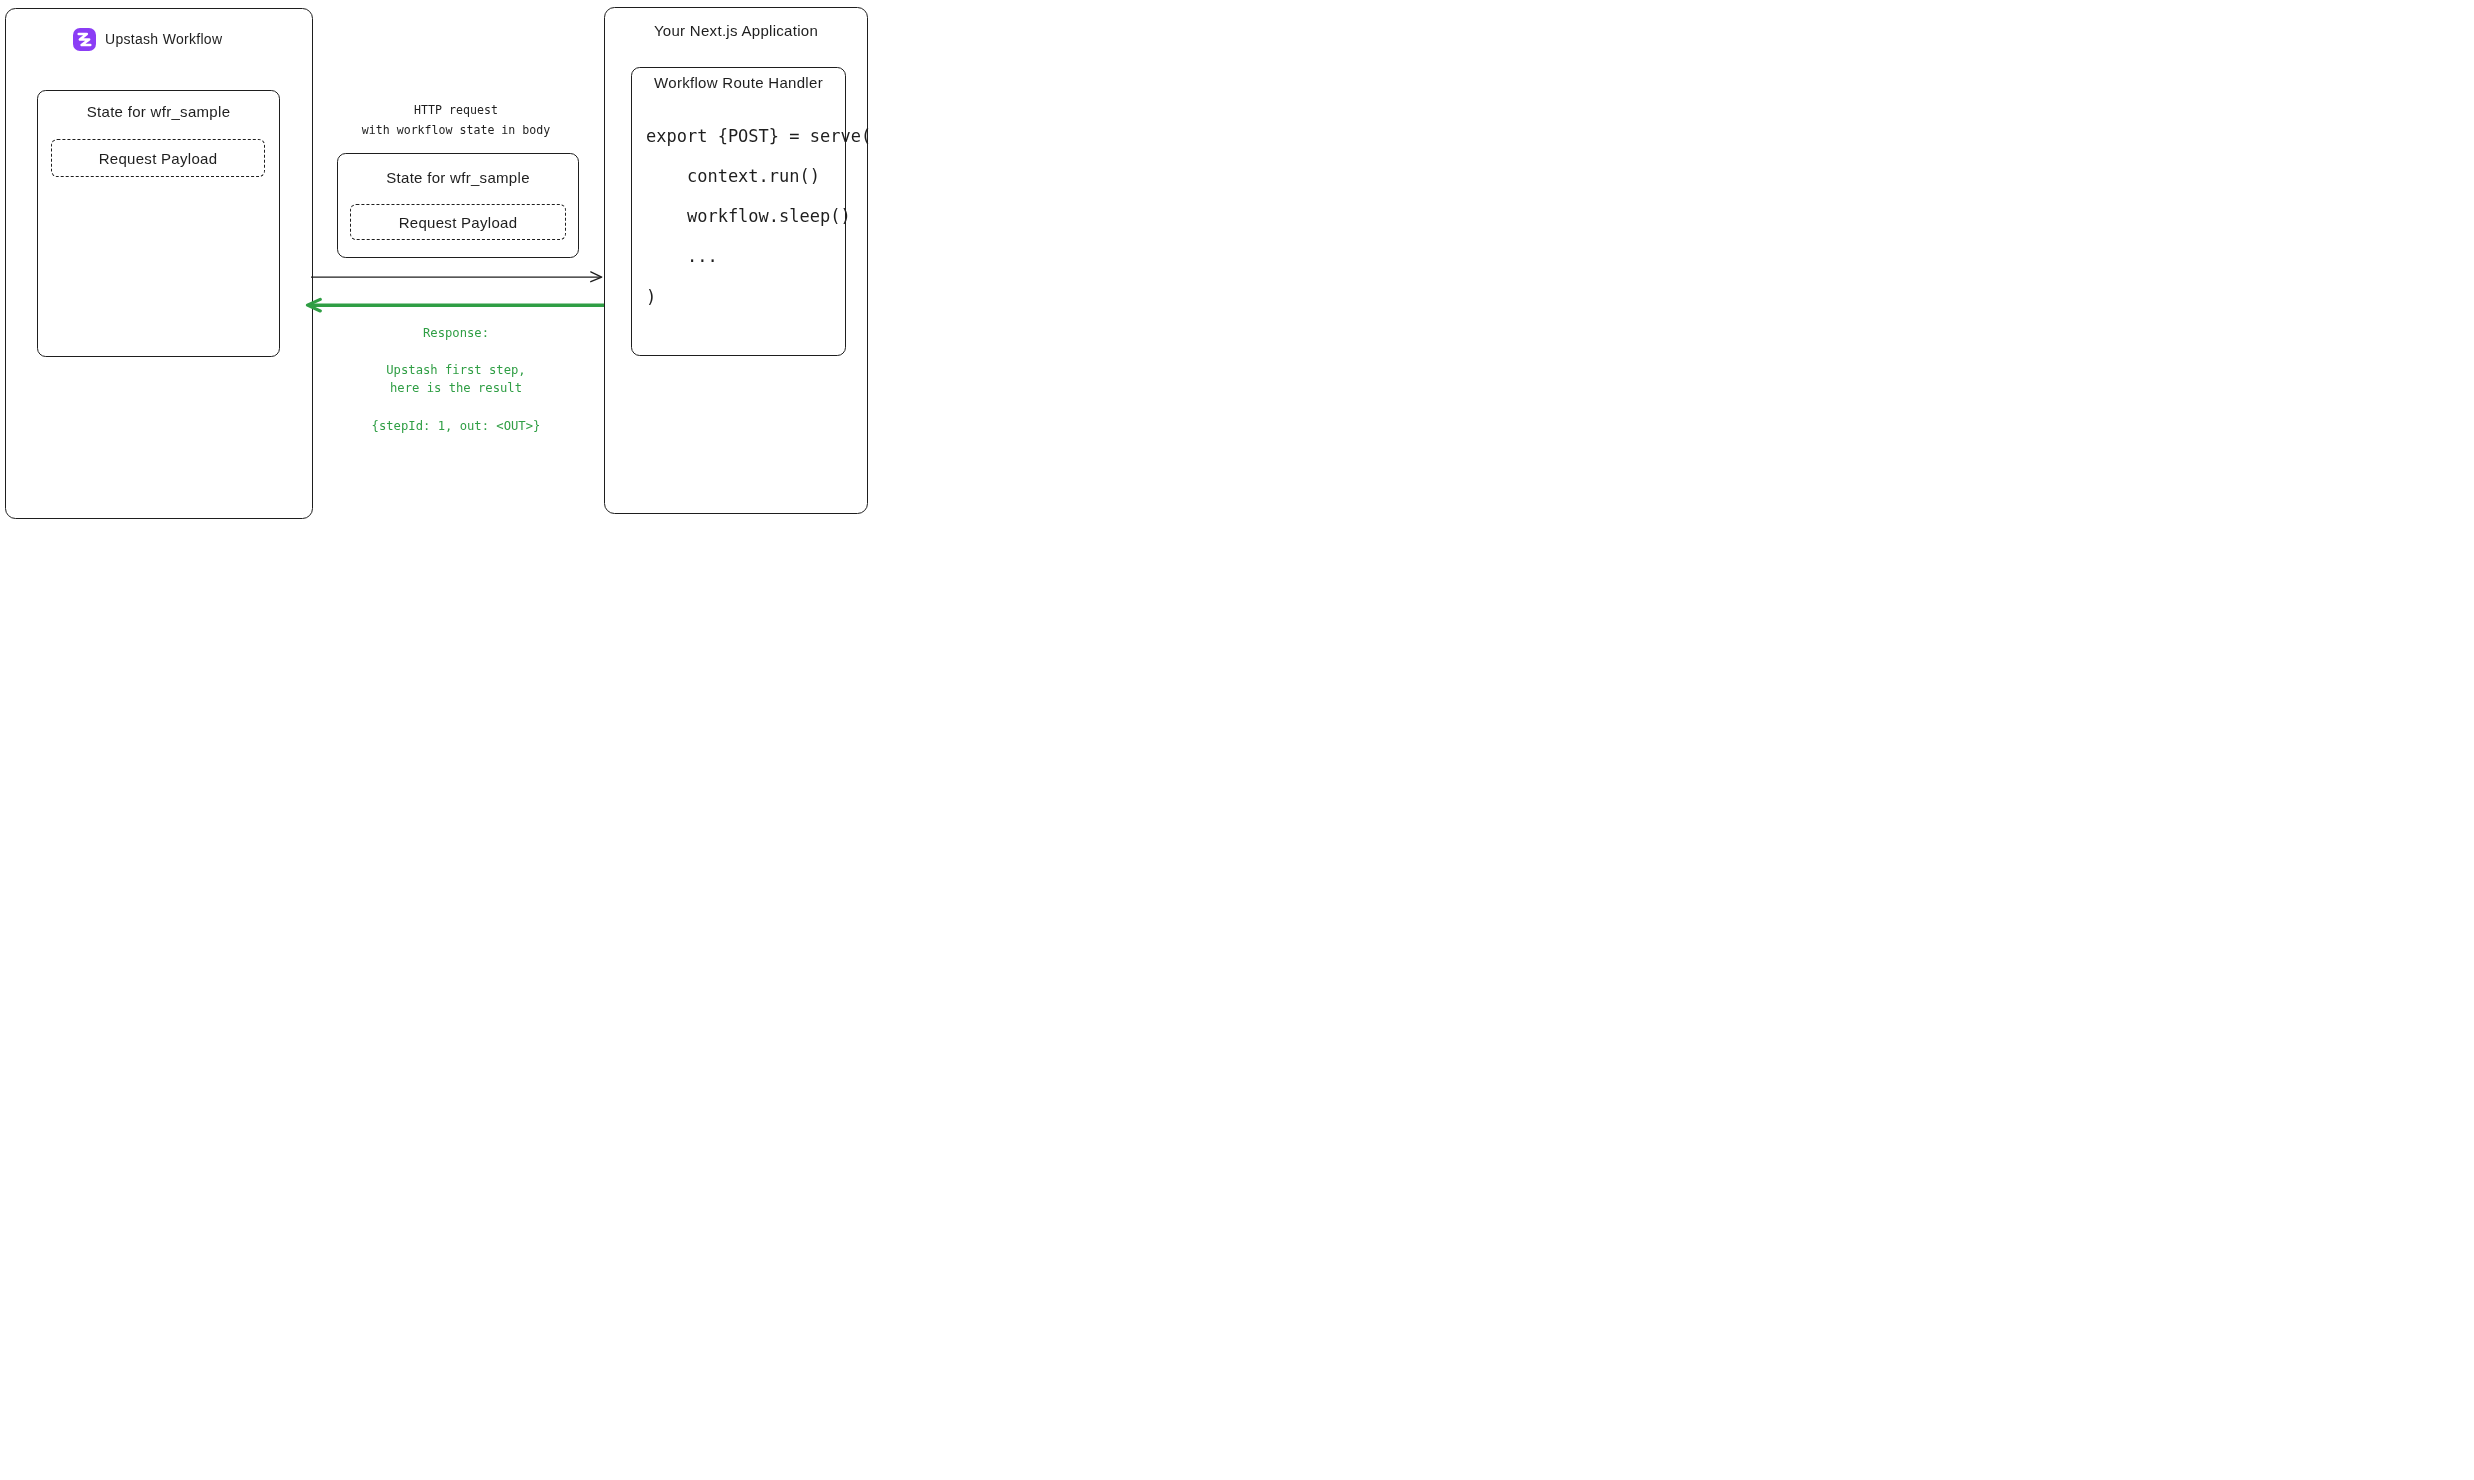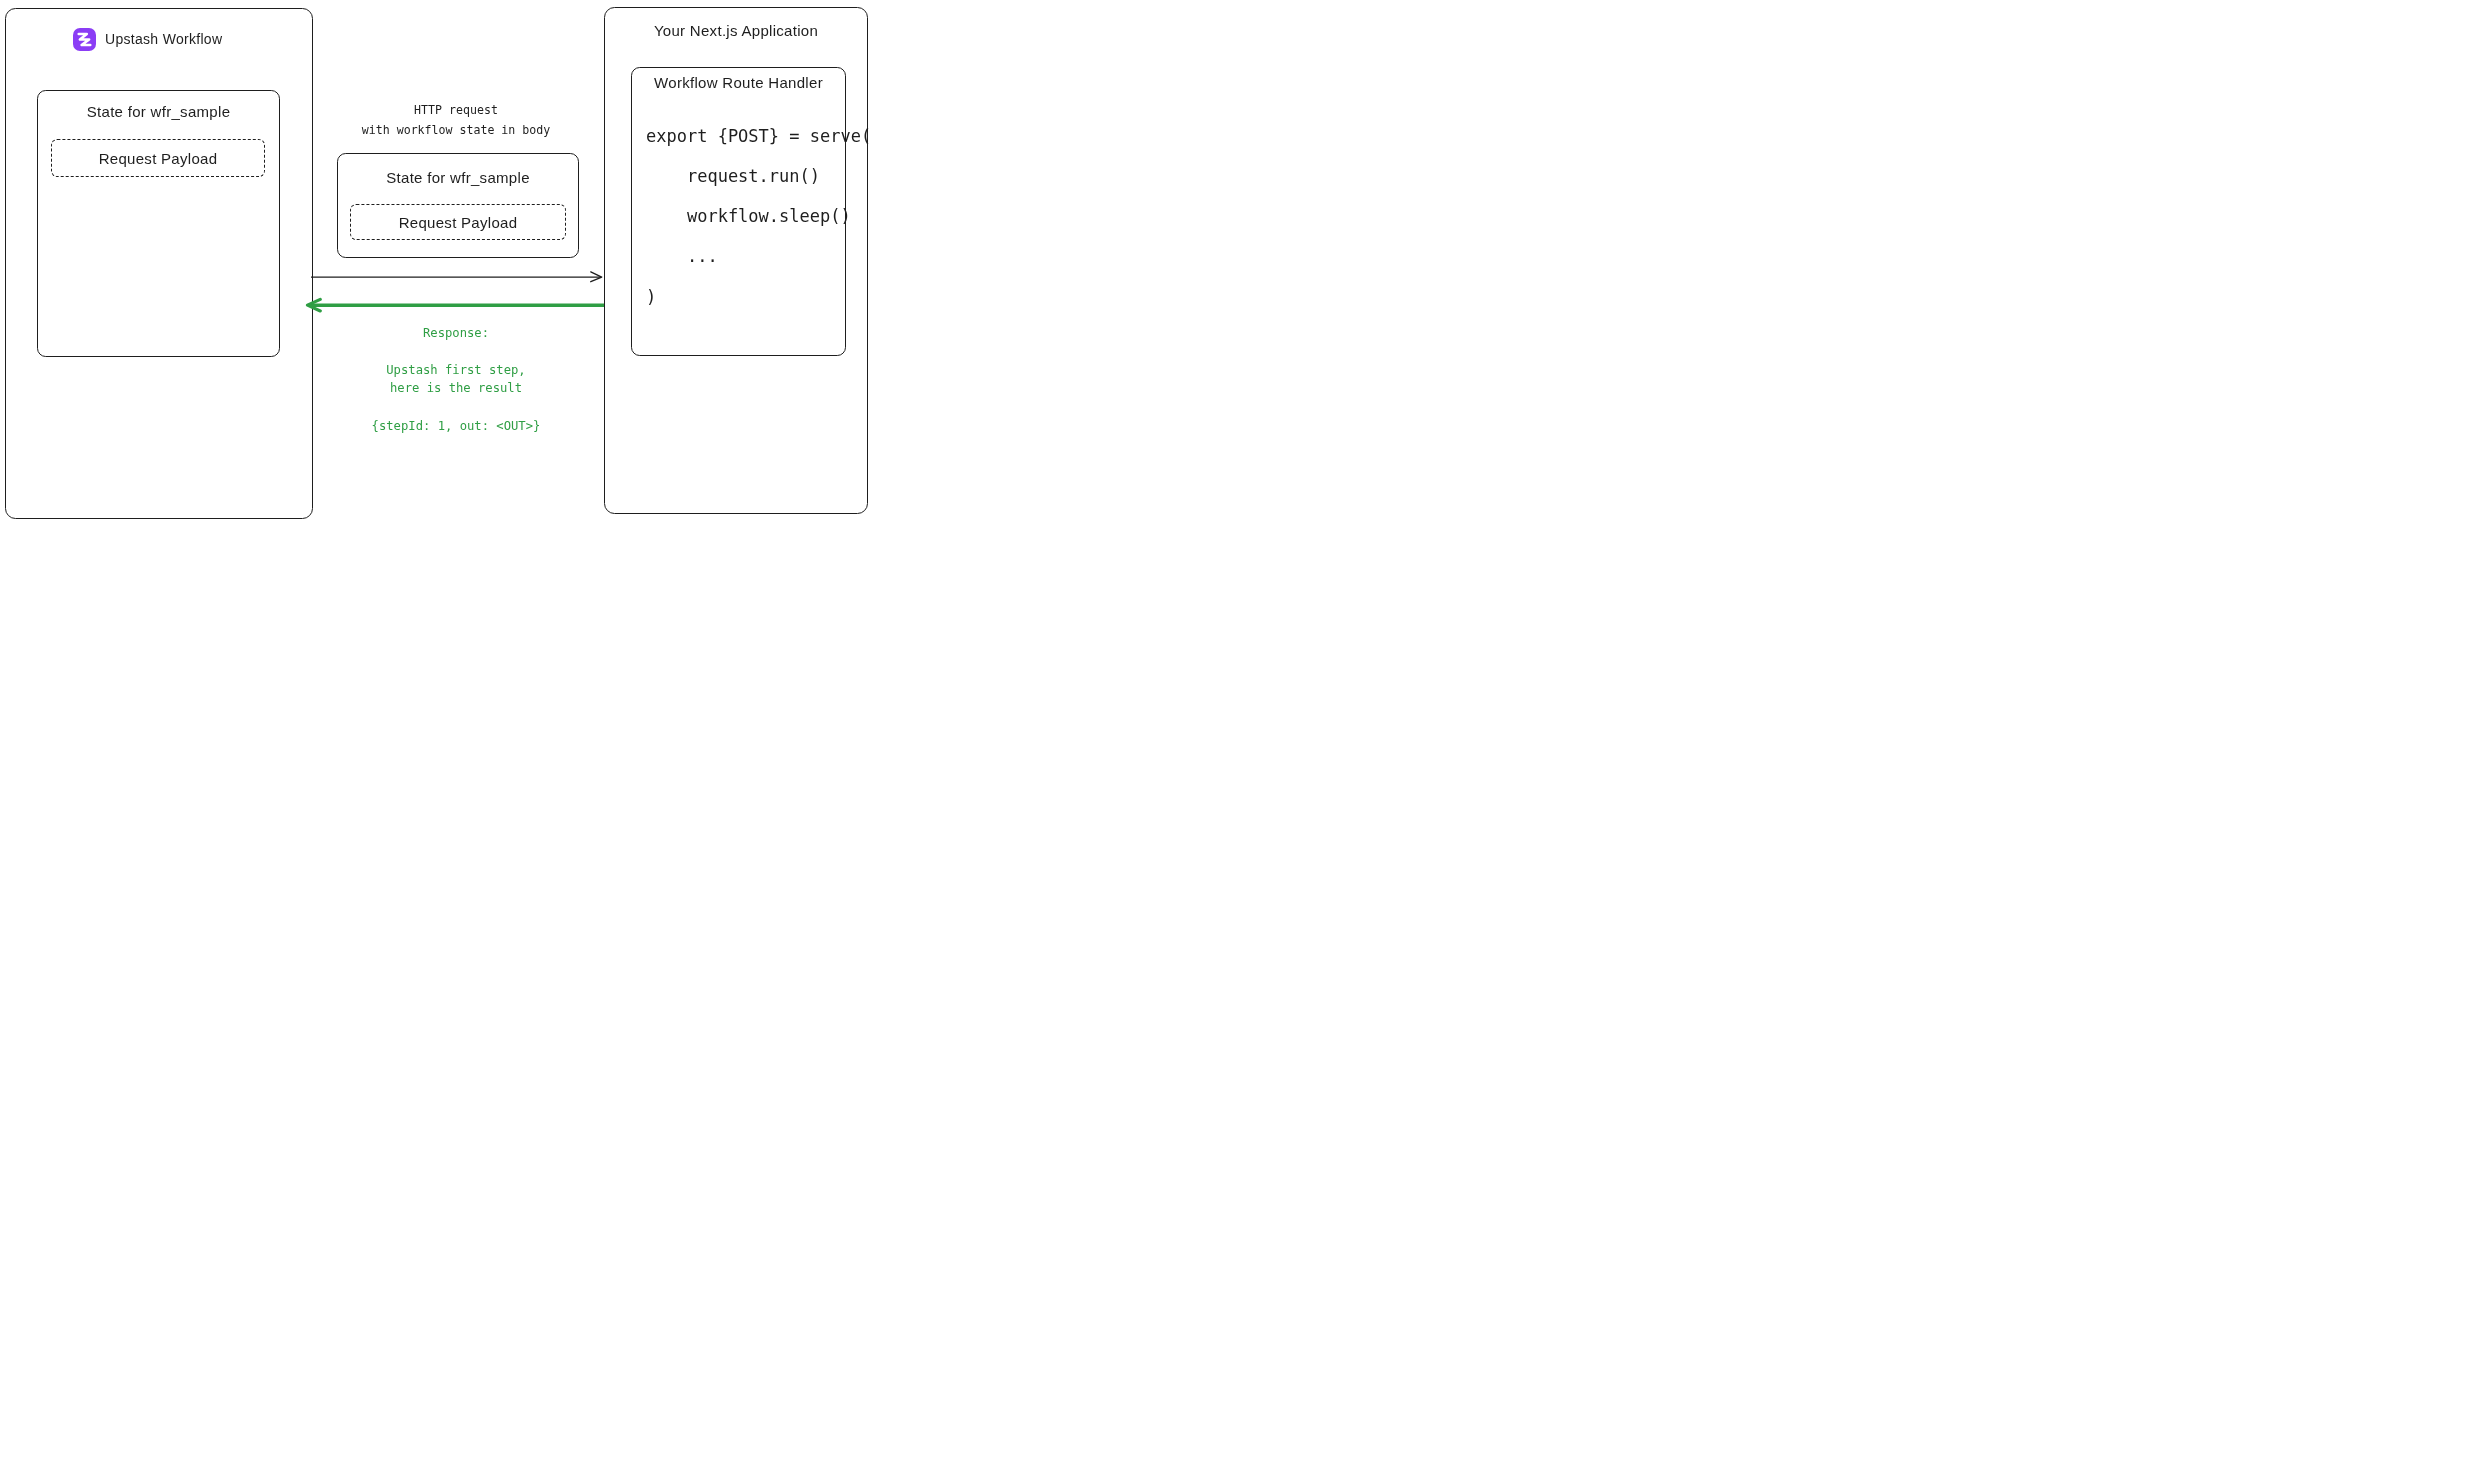--- a/index.html
+++ b/index.html
@@ -110,20 +110,20 @@
 
   <div class="panel" style="left:604px;top:7px;width:264px;height:507px;"></div>
 
   <div class="abs hand title-md center" style="left:604px;top:22px;width:264px;">Your Next.js Application</div>
 
   <div class="box" style="left:631px;top:67px;width:215px;height:289px;"></div>
   <div class="abs hand center" style="left:631px;top:74px;width:215px;font-size:15px;letter-spacing:0.3px;">Workflow Route Handler</div>
 
   <div class="abs mono code" style="left:646px;top:103px;">
     <div>export {POST} = serve(</div>
-    <div>    request.run()</div>
+    <div>    context.run()</div>
     <div>    workflow.sleep()</div>
     <div>    ...</div>
     <div>)</div>
   </div>
 
 </div>
 
 
 </body></html>

